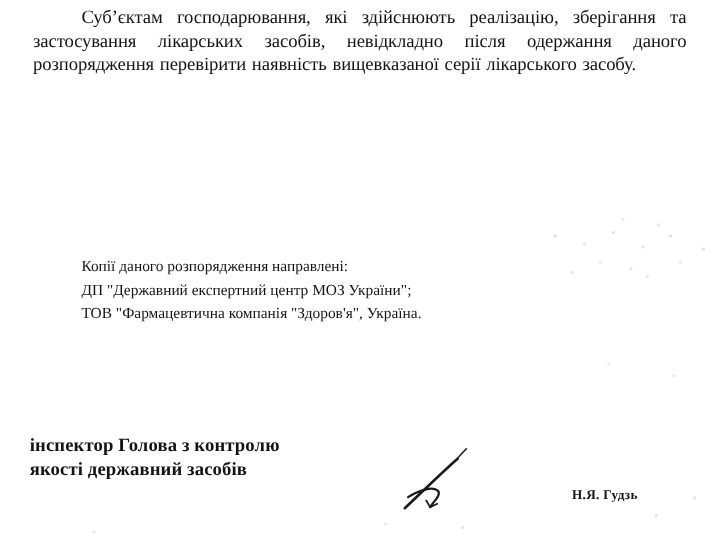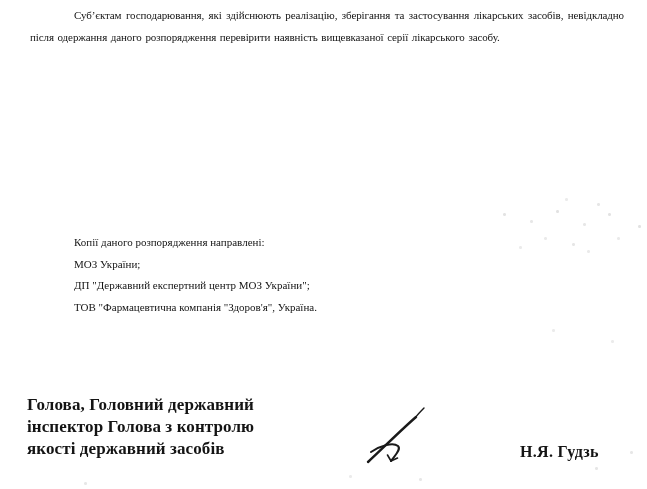--- a/index.html
+++ b/index.html
@@ -20,33 +20,33 @@
     inset: 0;
   }
   .body-text {
     position: absolute;
     top: 5px;
     left: 30px;
     width: 594px;
   }
   .body-text p {
     margin: 0;
-    font-size: 11px;
+    font-size: 17px;
     line-height: 21.5px;
     text-align: justify;
     text-indent: 44px;
     word-spacing: 1px;
     letter-spacing: -0.1px;
   }
   .copies-block {
     position: absolute;
     top: 232px;
     left: 74px;
     width: 540px;
-    font-size: 11px;
+    font-size: 14px;
     line-height: 21.5px;
   }
   .copies-block div {
     white-space: nowrap;
   }
   .footer {
     position: absolute;
     top: 392px;
     left: 0;
     width: 647px;
@@ -59,21 +59,21 @@
     width: 270px;
     font-size: 17px;
     font-weight: bold;
     line-height: 22px;
     letter-spacing: 0.1px;
   }
   .signatory-name {
     position: absolute;
     left: 520px;
     top: 51px;
-    font-size: 16px;
+    font-size: 12px;
     font-weight: bold;
     white-space: nowrap;
     letter-spacing: 0.3px;
   }
   .signature-scribble {
     position: absolute;
     left: 335px;
     top: 12px;
     width: 100px;
     height: 70px;
@@ -112,28 +112,26 @@
 <body>
 
 <div class="page">
 
   <div class="body-text">
     <p>Суб’єктам господарювання, які здійснюють реалізацію, зберігання та застосування лікарських засобів, невідкладно після одержання даного розпорядження перевірити наявність вищевказаної серії лікарського засобу.</p>
   </div>
 
   <div class="copies-block">
     <div>Копії даного розпорядження направлені:</div>
-    <div>МОЗ України;</div>
     <div>ДП "Державний експертний центр МОЗ України";</div>
     <div>ТОВ "Фармацевтична компанія "Здоров'я", Україна.</div>
   </div>
 
   <div class="footer">
     <div class="signatory-title">
-      <div>Голова, Головний державний</div>
       <div>інспектор Голова з контролю</div>
       <div>якості державний засобів</div>
     </div>
 
     <svg class="signature-scribble" viewBox="0 0 100 70" xmlns="http://www.w3.org/2000/svg">
       <g fill="none" stroke="#1a1a1a" stroke-width="2" stroke-linecap="round">
         <path d="M33,58 C45,47 66,26 81,13" stroke-width="2.4"></path>
         <path d="M80,14 C83,10 86,7 89,4" stroke-width="1.4"></path>
         <path d="M36,48 C46,41.5 58,38 63,42 C66.5,45.5 60,51 56,57" stroke-width="2"></path>
         <path d="M56,57 l-3.5,-6" stroke-width="1.6"></path>

